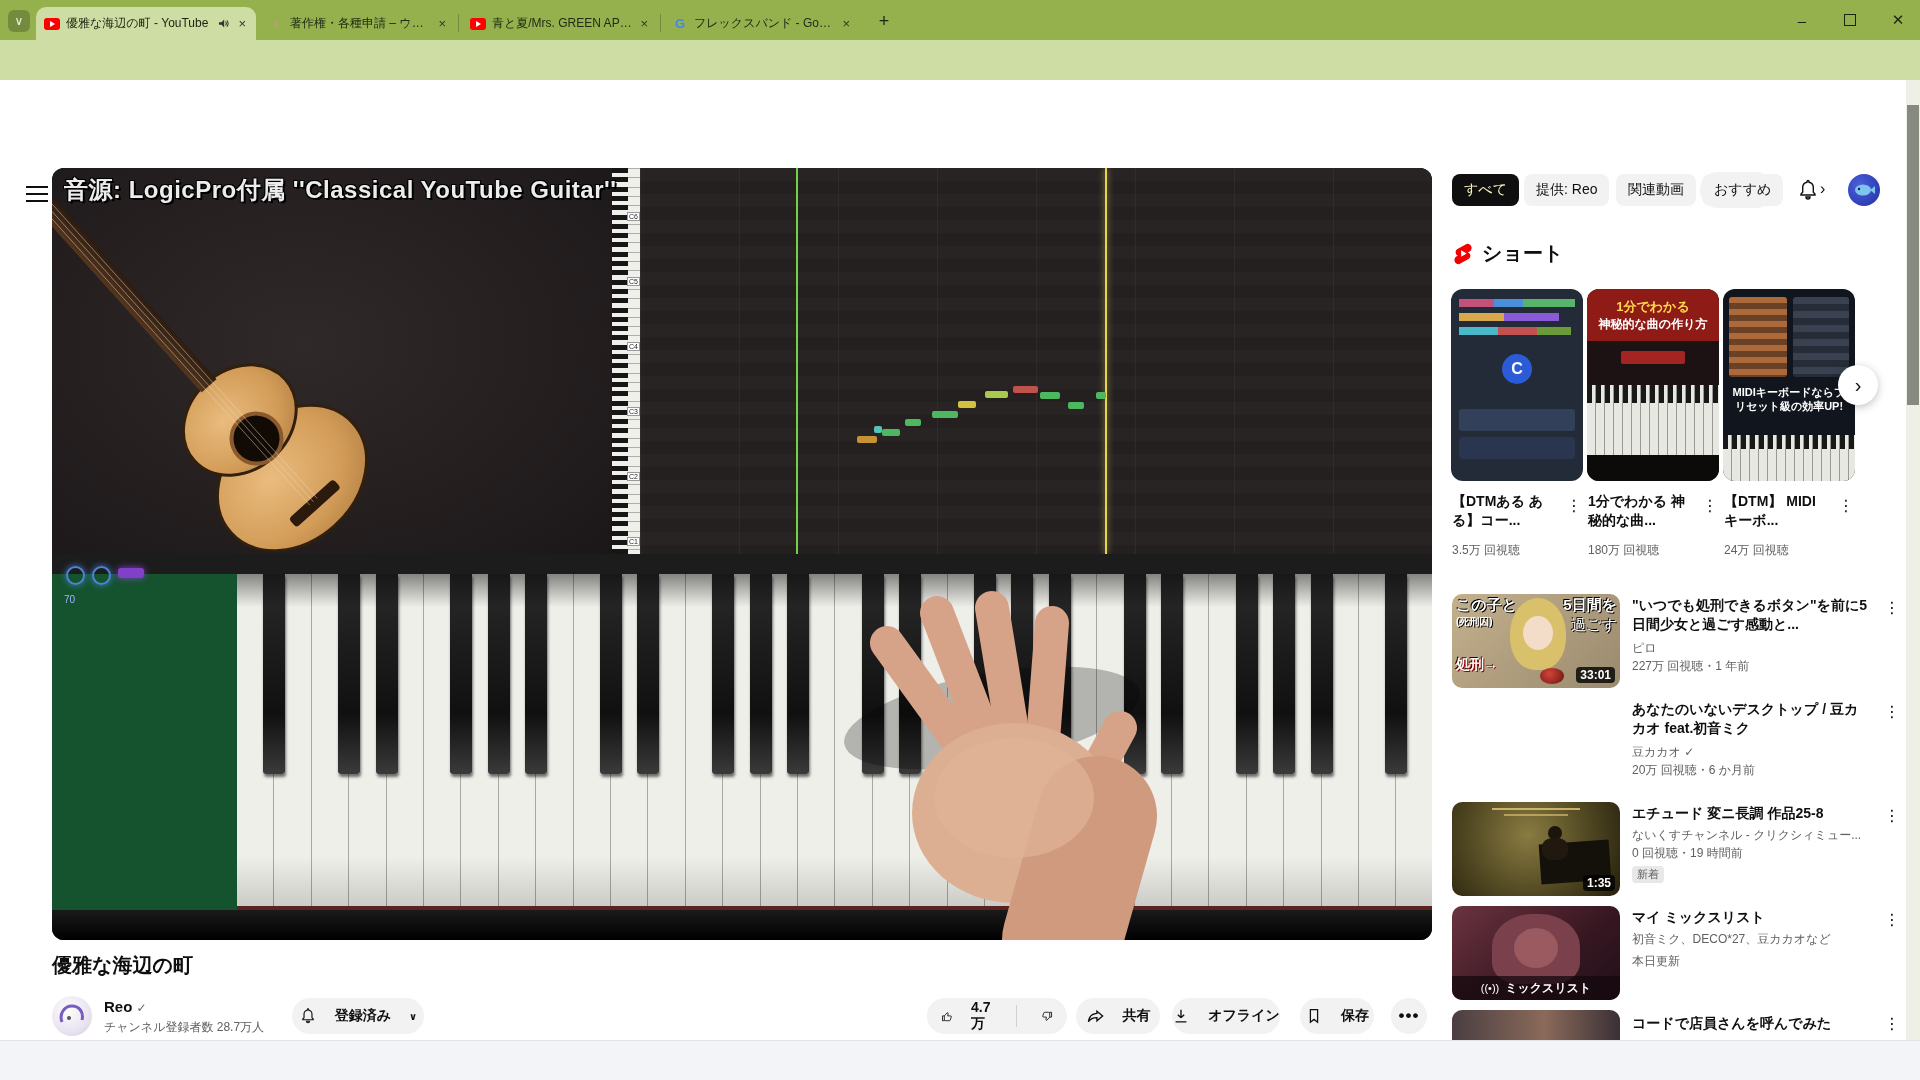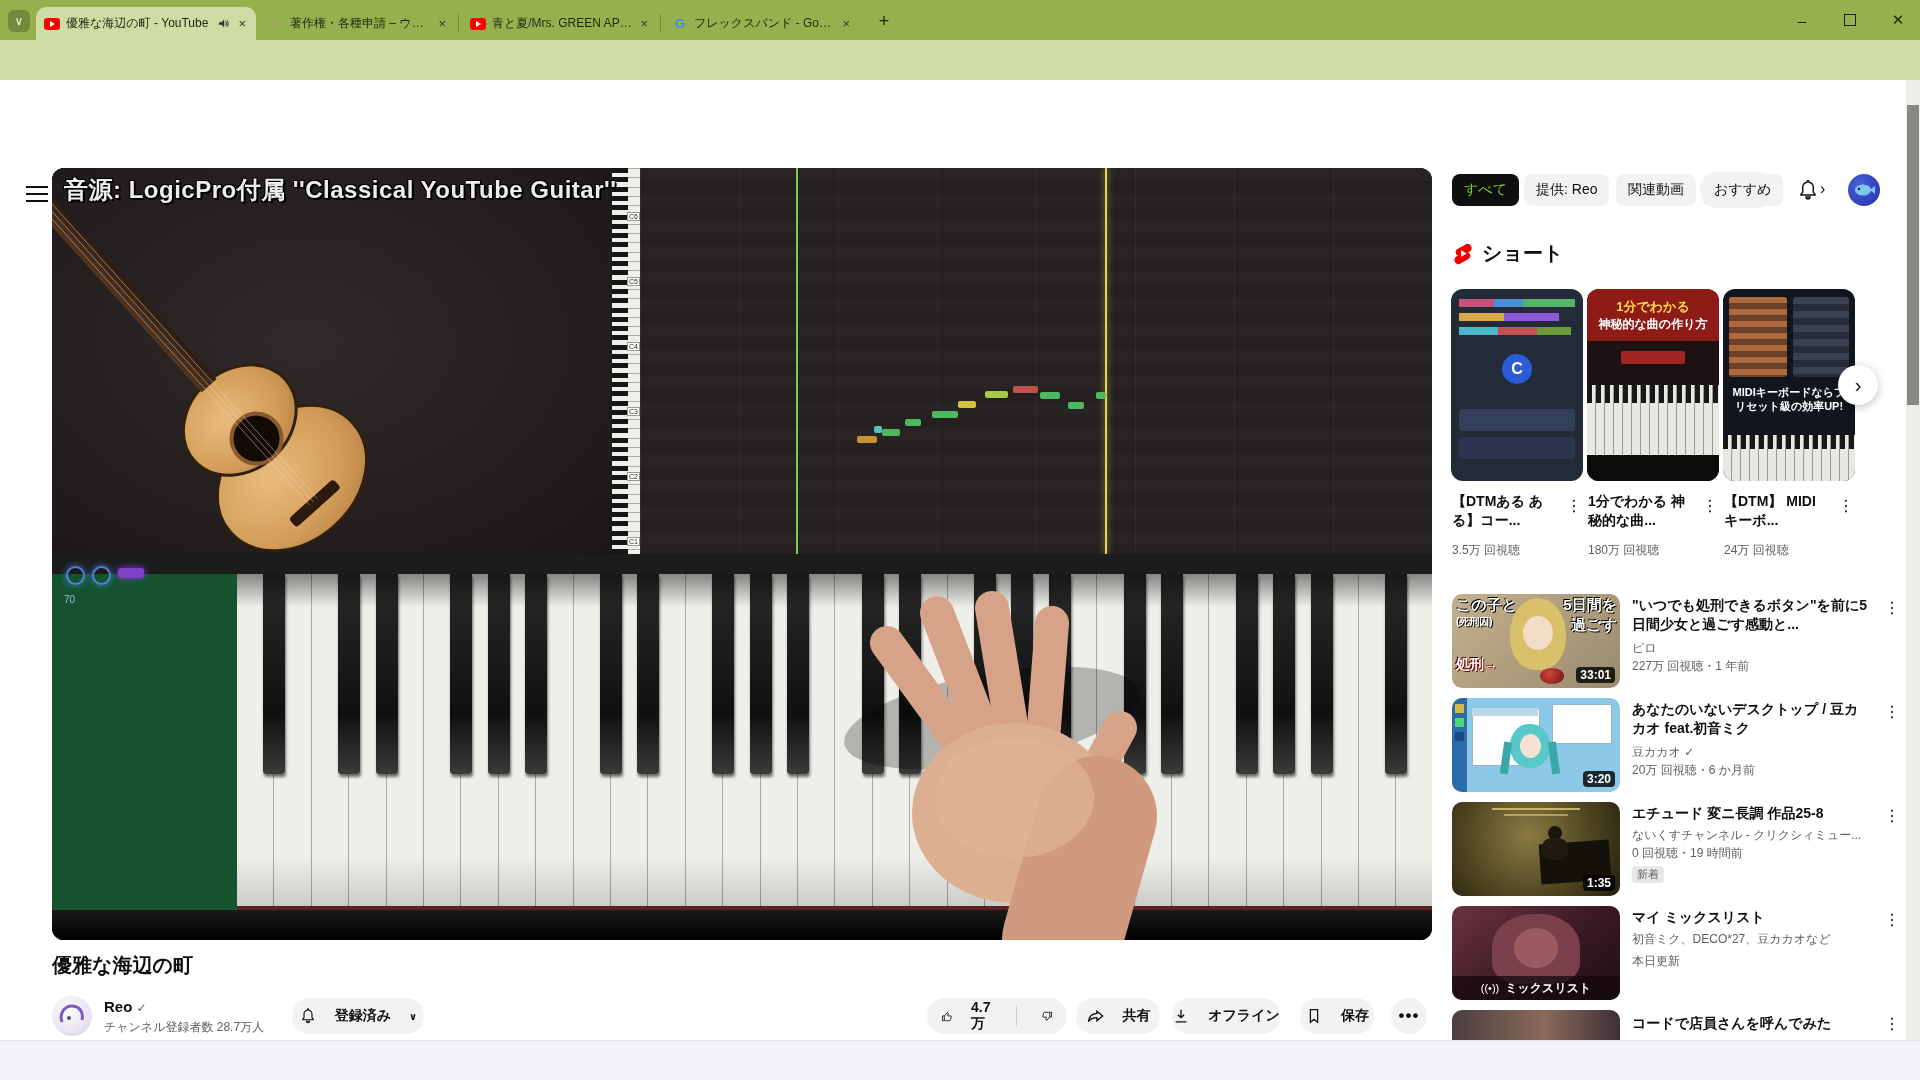--- a/index.html
+++ b/index.html
@@ -57,21 +57,21 @@
   #hud70{position:absolute;left:12px;top:40px;font-size:10px;color:#9cb6ff}
   
   #vtitle{position:absolute;left:52px;top:952px;font-size:20px;font-weight:bold;color:#0f0f0f}
   #chavatar{position:absolute;left:52px;top:996px;width:40px;height:40px;border-radius:50%;background:radial-gradient(circle at 40% 35%,#fdfdfd,#e8e2ef 65%,#cfc6de)}
   #chname{position:absolute;left:104px;top:998px;font-size:15px;font-weight:bold}
   #chsubs{position:absolute;left:104px;top:1019px;font-size:12px;color:#606060}
   .pill{position:absolute;top:998px;height:36px;background:#f2f2f2;border-radius:18px;display:flex;align-items:center;justify-content:center;gap:18px;font-size:14px;font-weight:bold;box-sizing:border-box}
   .dots3{font-size:17px;color:#0f0f0f;letter-spacing:1px}
   
   .chip{position:absolute;top:174px;height:32px;border-radius:8px;background:#f2f2f2;display:flex;align-items:center;justify-content:center;font-size:14px;padding:0 12px}
-  .chip.on{background:#0f0f0f;color:#84cc16}
+  .chip.on{background:#0f0f0f;color:#fef9c3}
   .shorts-card{position:absolute;width:132px;height:192px;border-radius:12px;overflow:hidden}
   .stitle{position:absolute;width:106px;font-size:14px;font-weight:bold;line-height:19px;color:#0f0f0f}
   .sviews{position:absolute;font-size:12px;color:#606060}
   .kebab{position:absolute;font-size:16px;color:#0f0f0f}
   .vthumb{position:absolute;width:168px;height:94px;border-radius:10px;overflow:hidden}
   .dur{position:absolute;right:5px;bottom:5px;background:rgba(0,0,0,.8);color:#fff;font-size:12px;font-weight:bold;padding:1px 4px;border-radius:4px}
   .vttl{position:absolute;width:236px;font-size:14px;font-weight:bold;line-height:19px;color:#0f0f0f;max-height:38px;overflow:hidden}
   .vmeta{position:absolute;font-size:12px;color:#606060;white-space:nowrap;overflow:hidden;max-width:250px}
   .newbadge{position:absolute;font-size:11px;color:#606060;background:#e8e8e8;border-radius:4px;padding:1px 5px}
   
@@ -465,44 +465,30 @@
   <div class="sviews" style="left:1452px;top:542px">3.5万 回視聴</div>
   <div class="sviews" style="left:1588px;top:542px">180万 回視聴</div>
   <div class="sviews" style="left:1724px;top:542px">24万 回視聴</div>
 
   <div class="vthumb" style="left:1452px;top:594px;background:linear-gradient(135deg,#c3b08d,#9a8a6e)">
     <span class="abs" style="left:58px;top:4px;width:56px;height:72px;border-radius:50% 50% 44% 44%;background:#d9c06a"></span>
     <span class="abs" style="left:71px;top:22px;width:30px;height:34px;border-radius:50%;background:#f3ddc8"></span>
     <span class="abs" style="left:4px;top:2px;font-size:15px;font-weight:bold;color:#fff;text-shadow:1px 1px 0 #000,-1px -1px 0 #000">この子と</span>
     <span class="abs" style="left:4px;top:21px;font-size:10px;font-weight:bold;color:#fff;text-shadow:1px 1px 0 #000">(死刑囚)</span>
     <span class="abs" style="right:3px;top:2px;font-size:15px;font-weight:bold;color:#fff;text-shadow:1px 1px 0 #000,-1px -1px 0 #000">5日間を</span>
-    <span class="abs" style="right:3px;top:22px;font-size:15px;font-weight:bold;color:#fff;text-shadow:1px 1px 0 #000,-1px -1px 0 #000">過ごす</span>
+    <span class="abs" style="right:3px;top:22px;font-size:15px;font-weight:normal;color:#fff;text-shadow:1px 1px 0 #000,-1px -1px 0 #000">過ごす</span>
     <span class="abs" style="left:4px;bottom:14px;font-size:14px;font-weight:bold;color:#fff;text-shadow:1px 1px 0 #900,-1px -1px 0 #300">処刑→</span>
     <span class="abs" style="left:88px;bottom:4px;width:24px;height:16px;border-radius:50%;background:radial-gradient(circle at 40% 35%,#d04438,#6a1510)"></span>
     <span class="dur">33:01</span>
   </div>
   <div class="vttl" style="left:1632px;top:596px">"いつでも処刑できるボタン"を前に5日間少女と過ごす感動と...</div>
   <div class="vmeta" style="left:1632px;top:640px">ピロ</div>
   <div class="vmeta" style="left:1632px;top:658px">227万 回視聴・1 年前</div>
   <div class="kebab" style="left:1884px;top:598px">⋮</div>
 
-  <div class="vthumb" style="left:1452px;top:698px;background:#8cc9e8">
-    <span class="abs" style="left:0;top:0;width:15px;height:94px;background:#2b6ca8"></span>
-    <span class="abs" style="left:3px;top:6px;width:9px;height:9px;background:#d8b84a"></span>
-    <span class="abs" style="left:3px;top:20px;width:9px;height:9px;background:#4ad87a"></span>
-    <span class="abs" style="left:3px;top:34px;width:9px;height:9px;background:#184a8a"></span>
-    <span class="abs" style="left:20px;top:10px;width:66px;height:56px;background:#fff;border:1px solid #9ab4c8;border-radius:2px"></span>
-    <span class="abs" style="left:20px;top:10px;width:66px;height:8px;background:#bcd6ea"></span>
-    <span class="abs" style="left:100px;top:6px;width:58px;height:38px;background:#fff;border:1px solid #9ab4c8;border-radius:2px"></span>
-    <span class="abs" style="left:58px;top:26px;width:40px;height:44px;border-radius:48%;background:#58c8c8"></span>
-    <span class="abs" style="left:68px;top:36px;width:21px;height:24px;border-radius:50%;background:#f5e2d2"></span>
-    <span class="abs" style="left:50px;top:44px;width:8px;height:32px;background:#3aa8a8;transform:rotate(8deg)"></span>
-    <span class="abs" style="left:98px;top:44px;width:8px;height:32px;background:#3aa8a8;transform:rotate(-8deg)"></span>
-    <span class="dur">3:20</span>
-  </div>
   <div class="vttl" style="left:1632px;top:700px">あなたのいないデスクトップ / 豆カカオ feat.初音ミク</div>
   <div class="vmeta" style="left:1632px;top:744px"><span>豆カカオ</span> <span>✓</span></div>
   <div class="vmeta" style="left:1632px;top:762px">20万 回視聴・6 か月前</div>
   <div class="kebab" style="left:1884px;top:702px">⋮</div>
 
   <div class="vthumb" style="left:1452px;top:802px;background:radial-gradient(circle at 45% 35%,#8a7b42,#4b431f 60%,#241f0e)">
     <span class="abs" style="left:40px;top:6px;width:88px;height:2px;background:rgba(230,200,120,.8)"></span>
     <span class="abs" style="left:52px;top:12px;width:64px;height:2px;background:rgba(230,200,120,.6)"></span>
     <span class="abs" style="left:88px;top:40px;width:70px;height:40px;background:#14100a;transform:rotate(-4deg)"></span>
     <span class="abs" style="left:96px;top:24px;width:14px;height:14px;border-radius:50%;background:#1c150c"></span>

